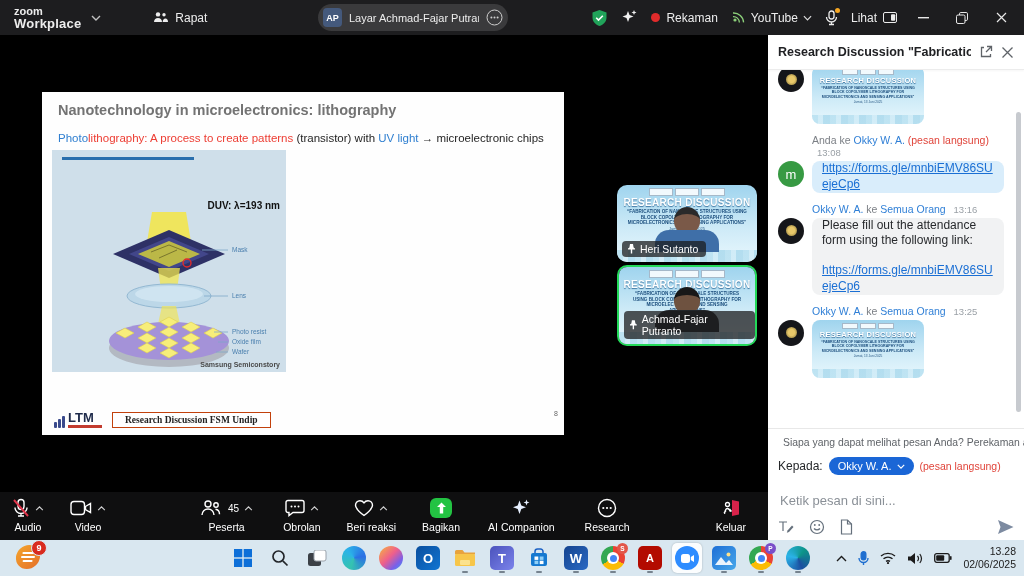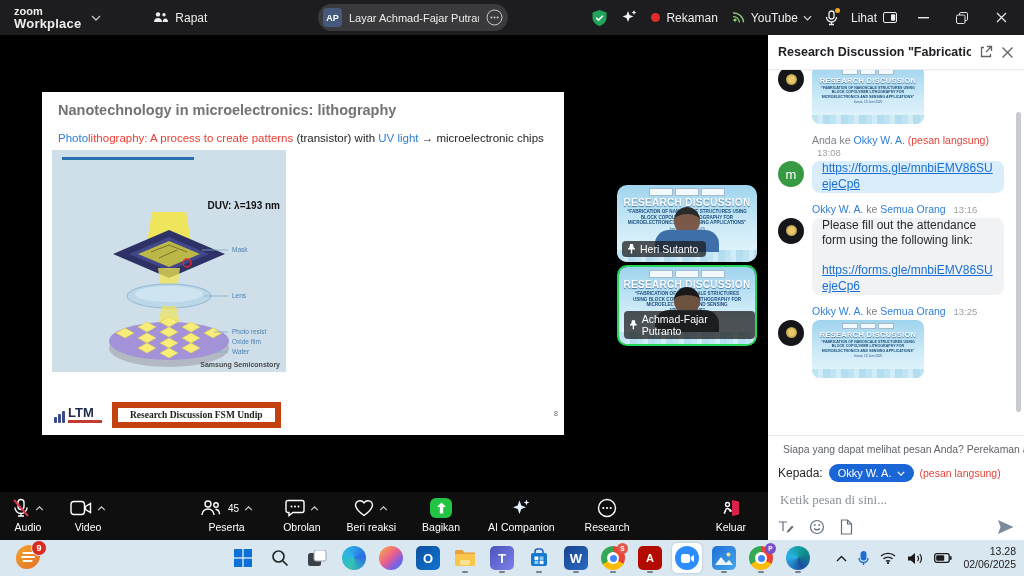--- a/index.html
+++ b/index.html
@@ -41,21 +41,21 @@
   .panel .duv{position:absolute;right:6px;top:50px;font-size:10px;color:#111;font-weight:600}
   .panel .credit{position:absolute;right:6px;bottom:4px;font-size:7px;font-weight:700;color:#4a4a4a}
   .diagram{position:absolute;left:0;top:62px}
   .pagenum{position:absolute;right:6px;bottom:18px;font-size:7px;color:#666}
   .slide-footer{position:absolute;left:12px;bottom:7px;display:flex;align-items:center;gap:10px}
   .ltm{display:flex;align-items:flex-end;gap:3px}
   .ltm .bars{display:flex;align-items:flex-end;gap:1px}
   .ltm .bars i{display:block;width:3px;background:#3a4a8c;border-radius:1px}
   .ltm .txt{font-size:13px;font-weight:800;color:#1e2a4a;line-height:.9}
   .ltm .sub{width:34px;height:3px;background:#c23b2e;margin-top:1px}
-  .capbox{border:6px solid #c2410c;padding:2px 12px;font-family:"Liberation Serif",serif;
+  .capbox{border:1px solid #c2410c;padding:2px 12px;font-family:"Liberation Serif",serif;
           font-size:9.5px;font-weight:700;color:#222;background:#fff}
 
   
   .poster{position:relative;overflow:hidden;background:linear-gradient(180deg,#9fd4ee 0%,#cdeaf7 55%,#e8f7fd 100%)}
   .poster .strip{position:absolute;top:3px;left:50%;transform:translateX(-50%);display:flex;gap:2px}
   .poster .strip i{display:block;background:rgba(255,255,255,.85);border:1px solid rgba(90,120,150,.5)}
   .poster .pt{color:#fff;font-weight:800;text-align:center;letter-spacing:.3px;
               text-shadow:0 1px 1px rgba(30,90,140,.8)}
   .poster .ps{color:#1d4f7e;font-weight:700;text-align:center;line-height:1.25}
   .poster .pd{color:#2a5a85;text-align:center}
@@ -113,22 +113,22 @@
   .b-blue{background:#d9edfb}
   .b-gray{background:#f1f2f3;color:#27292c}
   .linktxt{color:#1a6fd4;text-decoration:underline;word-break:break-all}
   .scrollthumb{position:absolute;right:3px;top:42px;width:5px;height:300px;border-radius:3px;background:#c7cacf}
   .chat-f{flex:0 0 auto;border-top:1px solid #e8e8e8;padding:7px 10px 5px;box-sizing:border-box}
   .privacy{display:flex;align-items:center;gap:5px;font-size:10.4px;color:#5f6368;white-space:nowrap}
   .kepada{margin-top:9px;display:flex;align-items:center;gap:6px}
   .kepada .k{font-size:12px;color:#26282b}
   .kpill{background:#1a66d6;color:#fff;font-size:11px;padding:3px 9px;border-radius:12px;display:flex;align-items:center;gap:5px}
   .kepada .sfx{font-size:10.5px;color:#e0443a}
-  .chat-input{margin-top:9px;border:none;outline:none;width:100%;font-size:13px;color:#0f172a;
-              font-family:Liberation Serif, serif;background:transparent}
+  .chat-input{margin-top:17px;border:none;outline:none;width:100%;font-size:13px;color:#0f172a;
+              font-family:Liberation Sans, sans-serif;background:transparent}
   .chat-input::placeholder{color:#8a9097}
   .f-icons{margin-top:10px;display:flex;align-items:center;gap:15px}
   .f-icons .send{margin-left:auto}
 
   
   .taskbar{position:absolute;left:0;top:540px;width:1024px;height:36px;background:#d9e7f0;z-index:7}
   .notif{position:absolute;left:16px;top:5px;width:26px;height:26px}
   .notif .disc{width:24px;height:24px;border-radius:50%;background:linear-gradient(135deg,#f4a42c,#e4702a);
                display:flex;flex-direction:column;justify-content:center;gap:2px;align-items:center;transform:skewX(-6deg)}
   .notif .disc i{display:block;height:2px;border-radius:1px;background:#fff}

